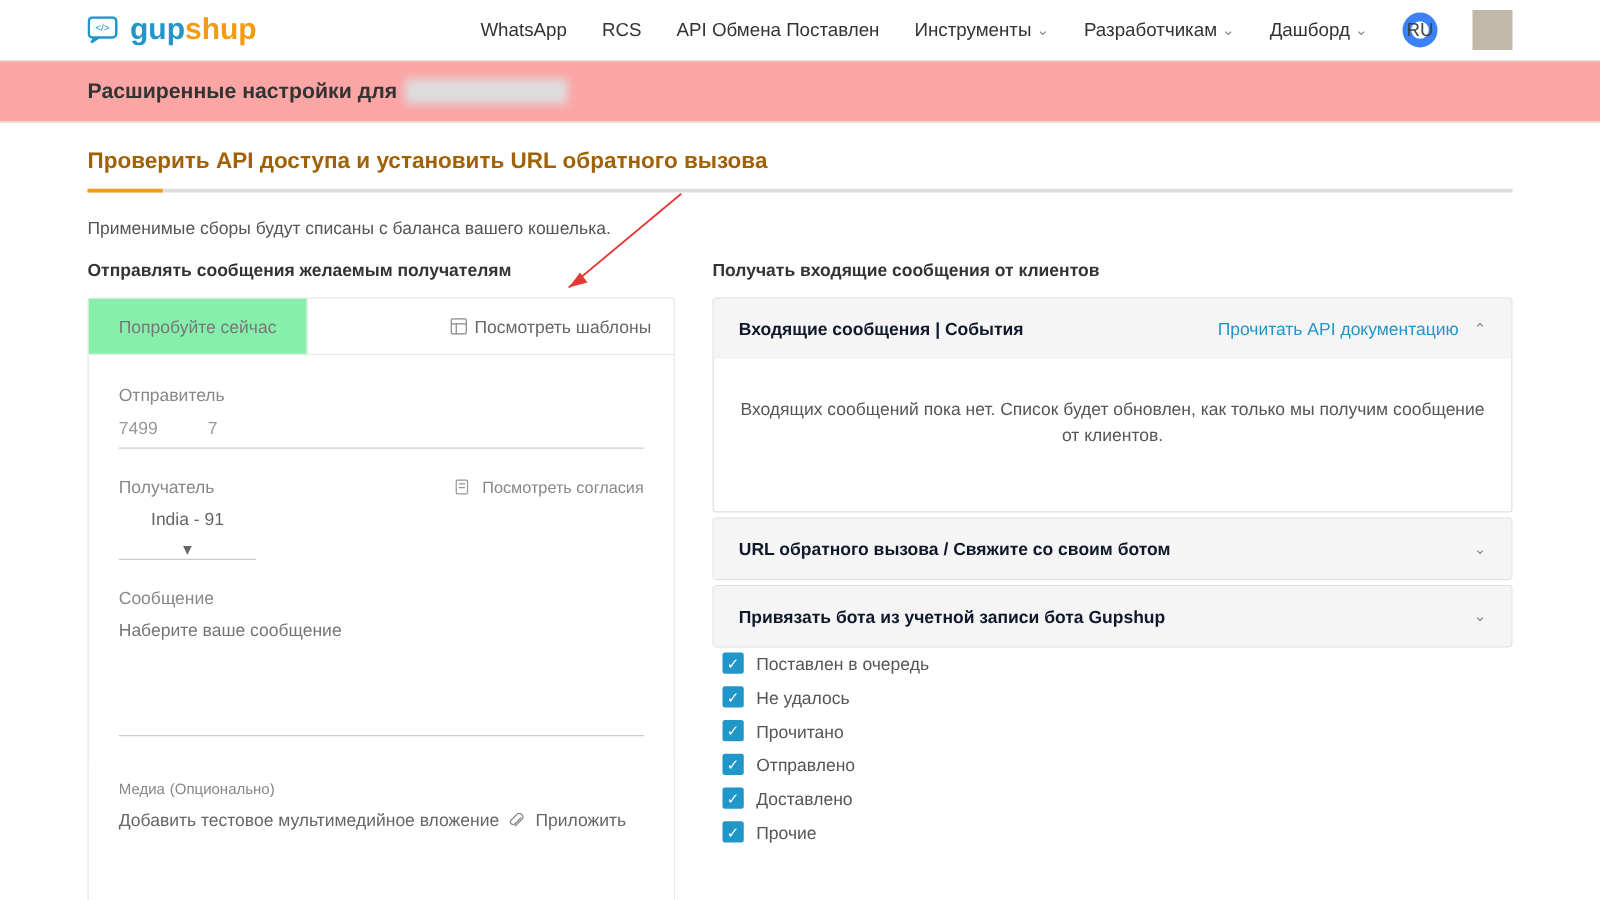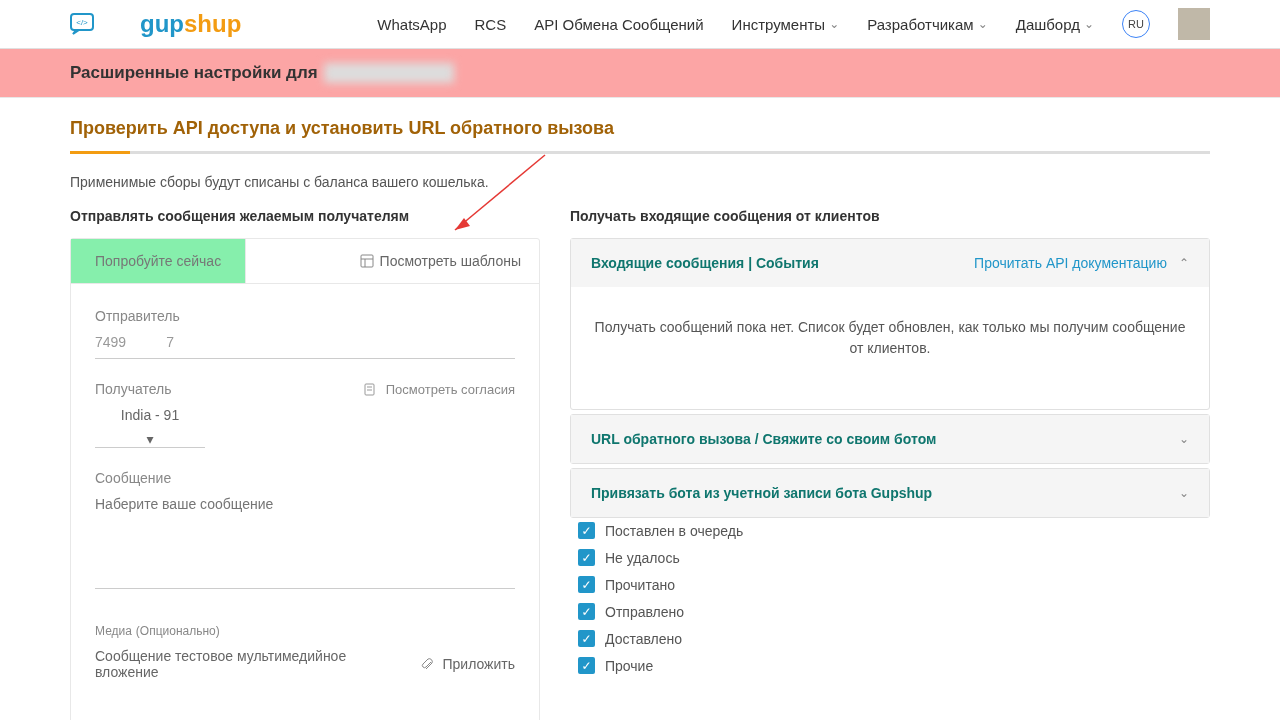--- a/index.html
+++ b/index.html
@@ -1,25 +1,25 @@
 <!DOCTYPE html>
 <html><head>
 <meta charset="utf-8">
 <style>
 * { box-sizing: border-box; margin: 0; padding: 0; }
 body { font-family: -apple-system, BlinkMacSystemFont, "Segoe UI", Arial, sans-serif; font-size: 14px; color: #333; background: #fff; }
 .header { display: flex; align-items: center; padding: 8px 70px; border-bottom: 1px solid #e0e0e0; }
 .logo { display: flex; align-items: center; gap: 6px; }
 .logo-icon { width: 28px; height: 22px; }
-.logo-text { font-size: 24px; font-weight: 600; margin-left: 36px; }
+.logo-text { font-size: 24px; font-weight: 600; }
 .logo-gup { color: #2196c9; }
 .logo-shup { color: #f39c12; }
 .nav { margin-left: auto; display: flex; align-items: center; gap: 28px; }
 .nav-item { color: #333; font-size: 15px; cursor: pointer; display: flex; align-items: center; gap: 4px; }
-.lang-badge { width: 28px; height: 28px; border: 1px solid #3b82f6; border-radius: 50%; display: flex; align-items: center; justify-content: center; font-size: 11px; color: #444; }
+.lang-badge { width: 28px; height: 28px; border: 7px solid #3b82f6; border-radius: 50%; display: flex; align-items: center; justify-content: center; font-size: 15px; color: #444; }
 .profile-pic { width: 32px; height: 32px; background: #c0b8a8; }
 .subheader { background: #fca5a5; padding: 14px 70px; border-bottom: 1px solid #e8e8e8; }
 .subheader-title { font-size: 17px; font-weight: 600; color: #333; display: flex; align-items: center; gap: 6px; }
 .blur { filter: blur(4px); background: #ddd; display: inline-block; width: 130px; height: 20px; }
 .content { padding: 20px 70px; }
 .page-title { font-size: 18px; font-weight: 600; color: #a16207; margin-bottom: 12px; }
 .orange-bar { height: 3px; background: #ddd; position: relative; margin-bottom: 20px; }
 .orange-bar::before { content: ''; position: absolute; left: 0; top: 0; width: 60px; height: 3px; background: #f39c12; }
 .fees-text { color: #555; margin-bottom: 18px; }
 .columns { display: flex; gap: 30px; }
@@ -38,21 +38,21 @@
 .recipient-row { display: flex; gap: 14px; margin-bottom: 22px; }
 .country-select { display: flex; align-items: center; gap: 8px; color: #666; padding-bottom: 0; border-bottom: 1px solid #ccc; width: 110px; justify-content: space-between; cursor: pointer; flex-direction: column; }
 .phone-input { flex: 1; border: none; border-bottom: 1px solid #ccc; padding-bottom: 8px; color: #999; font-size: 14px; outline: none; font-family: inherit; }
 .msg-textarea { width: 100%; border: none; border-bottom: 1px solid #ccc; padding-bottom: 60px; color: #999; font-size: 14px; resize: none; outline: none; font-family: inherit; margin-bottom: 30px; }
 .media-label { color: #666; font-weight: 600; margin-bottom: 10px; }
 .media-label span { font-weight: 400; font-size: 12px; color: #888; }
 .attach-row { display: flex; align-items: center; gap: 8px; color: #666; margin-bottom: 16px; }
 .orange-btn { background: #f39c12; color: #fff; border: none; border-radius: 20px; padding: 10px 28px; font-size: 14px; cursor: pointer; }
 .accordion { border: 1px solid #e0e0e0; border-radius: 3px; margin-bottom: 4px; }
 .acc-header { display: flex; align-items: center; justify-content: space-between; padding: 16px 20px; background: #f5f5f5; cursor: pointer; }
-.acc-title { font-weight: 600; color: #0f766e; }
+.acc-title { font-weight: 600; color: #0f172a; }
 .acc-link { color: #2196c9; font-size: 14px; margin-right: 12px; cursor: pointer; }
 .acc-body { padding: 30px 20px 50px; text-align: center; color: #555; line-height: 1.5; }
 .events-text { color: #2a4b6b; margin: 16px 0 12px; line-height: 1.4; font-size: 14px; }
 .checkbox-row { display: flex; align-items: center; gap: 10px; margin-bottom: 10px; margin-left: 8px; }
 .cb { width: 17px; height: 17px; background: #2196c9; border-radius: 2px; display: flex; align-items: center; justify-content: center; color: #fff; font-size: 12px; cursor: pointer; }
 .cb-label { color: #555; }
 .arrow { position: absolute; pointer-events: none; }
 .chevron { font-size: 12px; color: #888; }
 svg { display: block; }
 </style>
@@ -64,21 +64,21 @@
     <svg class="logo-icon" viewBox="0 0 28 22">
         <rect x="1" y="1" width="22" height="16" rx="3" fill="none" stroke="#2196c9" stroke-width="2"></rect>
         <path d="M6 17 L3 21 L9 17" fill="none" stroke="#2196c9" stroke-width="2"></path>
         <text x="12" y="12" font-size="8" fill="#2196c9" text-anchor="middle">&lt;/&gt;</text>
       </svg>
     <span class="logo-text"><span class="logo-gup">gup</span><span class="logo-shup">shup</span></span>
   </div>
   <div class="nav">
     <div class="nav-item">WhatsApp</div>
     <div class="nav-item">RCS</div>
-    <div class="nav-item">API Обмена Сообщений</div>
+    <div class="nav-item">API Обмена Поставлен</div>
     <div class="nav-item">
         <span>Инструменты</span>
         <span class="chevron">⌄</span>
       </div>
     <div class="nav-item">
         <span>Разработчикам</span>
         <span class="chevron">⌄</span>
       </div>
     <div class="nav-item">
         <span>Дашборд</span>
@@ -137,21 +137,21 @@
               <span>India - 91</span>
               <span>▾</span>
             </div>
           </div>
           <div class="field-label">Сообщение</div>
           <textarea class="msg-textarea" placeholder="Наберите ваше сообщение" style=""></textarea>
           <div class="media-label">
             <span>Медиа</span> <span>(Опционально)</span>
           </div>
           <div class="attach-row">
-            <span>Сообщение тестовое мультимедийное вложение</span>
+            <span>Добавить тестовое мультимедийное вложение</span>
             <svg width="13" height="13" viewBox="0 0 13 13">
                 <path d="M10 4 L5 9 a2 2 0 0 1 -3 -3 L7 1 a3 3 0 0 1 4 4 L5 11" fill="none" stroke="#888" stroke-width="1"></path>
               </svg>
             <span style="cursor:pointer">Приложить</span>
           </div>
           <button class="orange-btn" style="visibility:hidden">Send</button>
         </div>
       </div>
     </div>
 
@@ -159,21 +159,21 @@
       <div class="section-title">Получать входящие сообщения от клиентов</div>
 
       <div class="accordion">
         <div class="acc-header">
           <span class="acc-title">Входящие сообщения | События</span>
           <div style="display:flex;align-items:center;">
             <span class="acc-link">Прочитать API документацию</span>
             <span class="chevron">⌃</span>
           </div>
         </div>
-        <div class="acc-body">Получать сообщений пока нет. Список будет обновлен, как только мы получим сообщение от клиентов.</div>
+        <div class="acc-body">Входящих сообщений пока нет. Список будет обновлен, как только мы получим сообщение от клиентов.</div>
       </div>
 
       <div class="accordion">
         <div class="acc-header">
           <span class="acc-title">URL обратного вызова / Свяжите со своим ботом</span>
           <span class="chevron">⌄</span>
         </div>
       </div>
 
       <div class="accordion">

